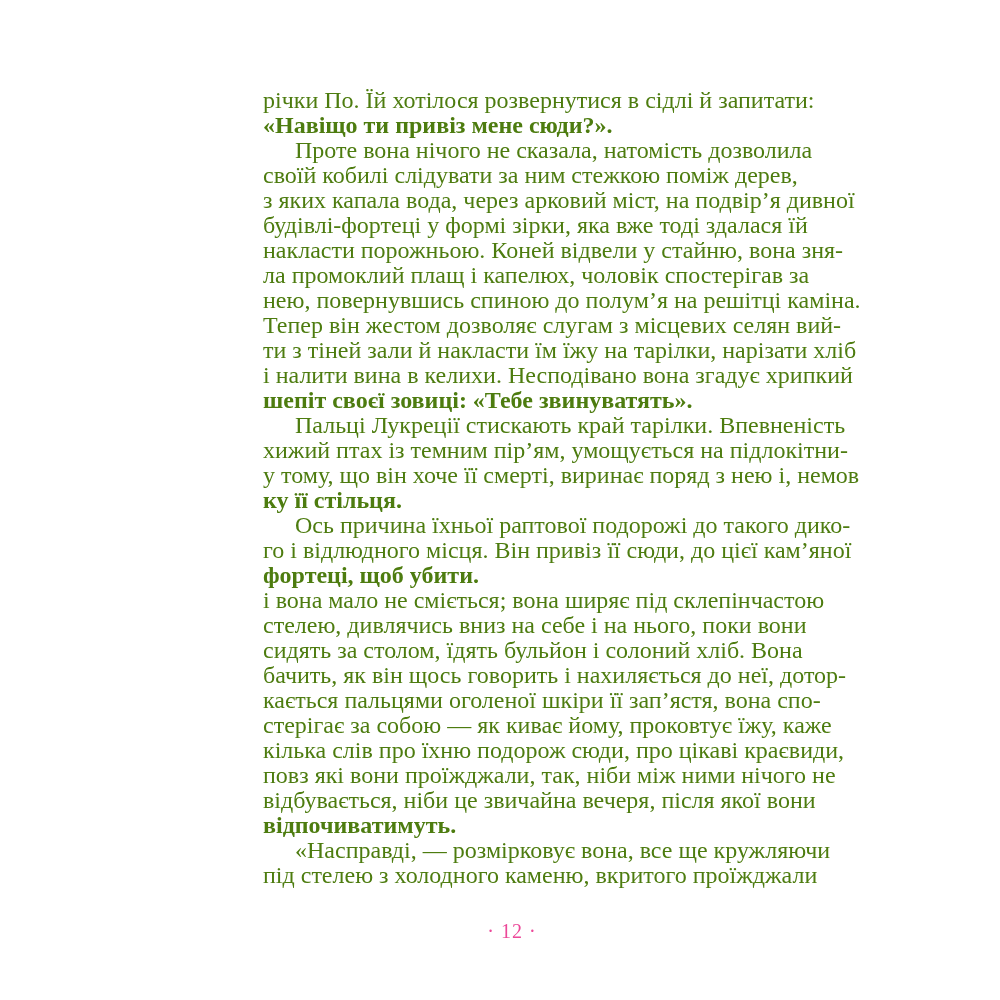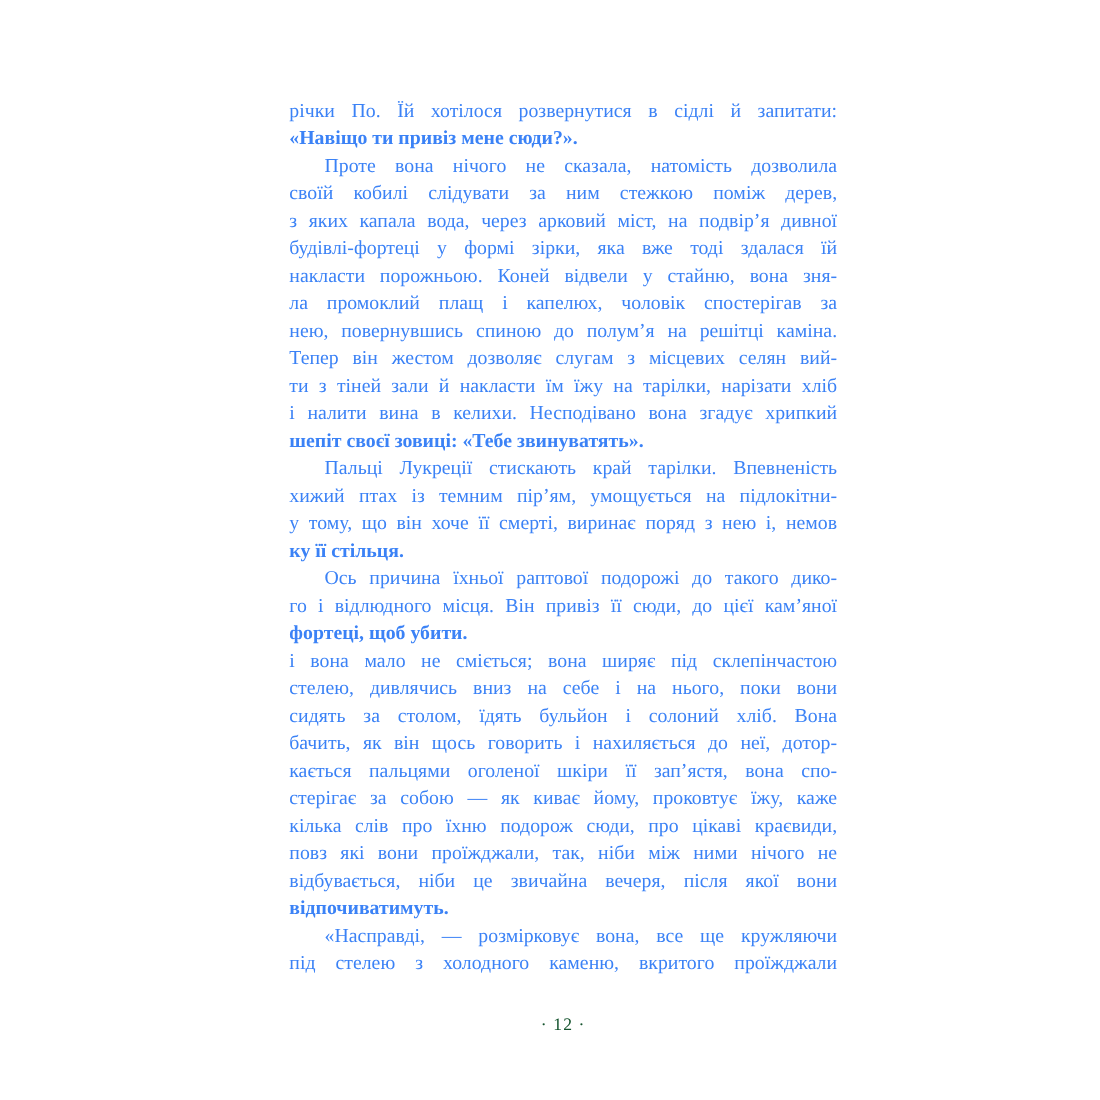--- a/index.html
+++ b/index.html
@@ -15,23 +15,23 @@
     width: 1000px;
     height: 1000px;
     background: #ffffff;
     font-family: "Liberation Serif", "DejaVu Serif", serif;
   }
   .text-block {
     position: absolute;
     left: 263px;
     top: 88px;
     width: 498px;
-    font-size: 18px;
+    font-size: 24px;
     line-height: 25px;
-    color: #3b82f6;
+    color: #4d7c0f;
     text-rendering: optimizeLegibility;
   }
   .line {
     height: 25px;
     text-align: justify;
     text-align-last: justify;
     white-space: nowrap;
   }
   .line.flush {
     text-align-last: left;
@@ -39,23 +39,23 @@
   }
   .line.indent {
     padding-left: 32px;
   }
   .page-number {
     position: absolute;
     left: 263px;
     top: 919px;
     width: 498px;
     text-align: center;
-    font-size: 16px;
+    font-size: 20px;
     line-height: 25px;
-    color: #14532d;
+    color: #ec4899;
     letter-spacing: 1px;
   }
 </style>
 </head>
 <body>
 
 <div class="sheet">
   <div class="text-block" id="text-block">
       <div class="line">річки По. Їй хотілося розвернутися в сідлі й запитати:</div>
       <div class="line flush">«Навіщо ти привіз мене сюди?».</div>

